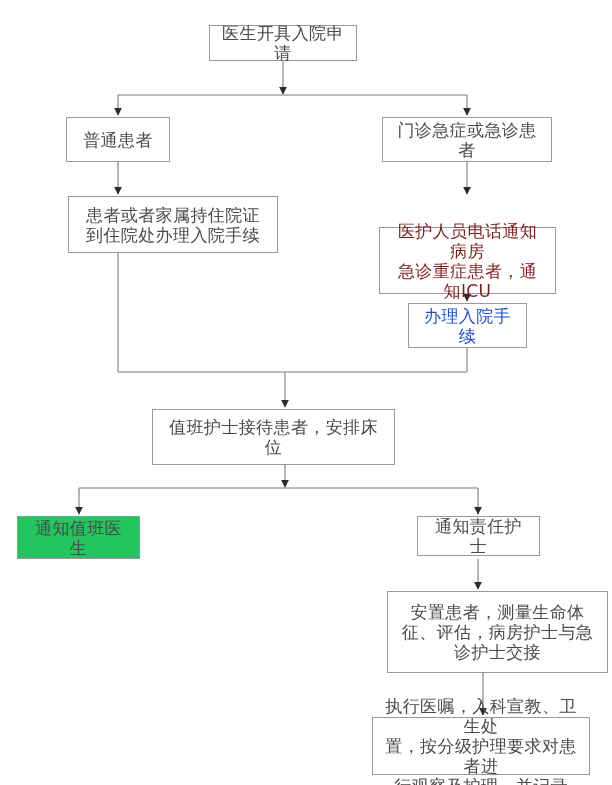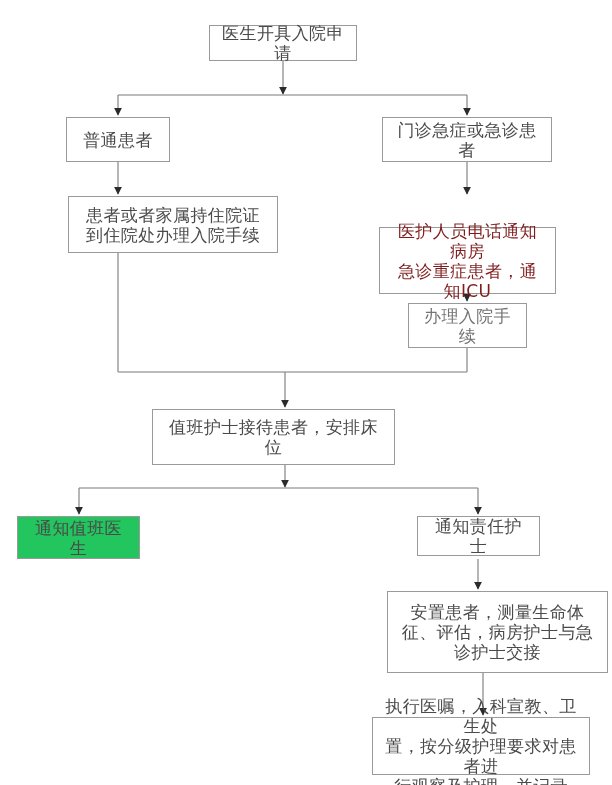--- a/index.html
+++ b/index.html
@@ -109,21 +109,21 @@
   <div class="node" style="left: 27px; top: 196px; width: 210px; height: 57px; border-color: rgb(154, 154, 154); background: rgb(255, 255, 255); color: rgb(74, 74, 74); margin-left: 41px;">
     <span class="node-label">患者或者家属持住院证
 到住院处办理入院手续</span>
   </div>
 
   <div class="node" style="left: 379px; top: 196px; width: 177px; height: 67px; border-color: rgb(154, 154, 154); background: rgb(255, 255, 255); color: #7f1d1d; margin-top: 31px;">
     <span class="node-label">医护人员电话通知病房
 急诊重症患者，通知ICU</span>
   </div>
 
-  <div class="node" style="left: 408px; top: 303px; width: 119px; height: 45px; border-color: rgb(154, 154, 154); background: rgb(255, 255, 255); color: #737373;">
+  <div class="node" style="left: 408px; top: 303px; width: 119px; height: 45px; border-color: rgb(154, 154, 154); background: rgb(255, 255, 255); color: #1d4ed8;">
     <span class="node-label">办理入院手续</span>
   </div>
 
   <div class="node" style="left: 152px; top: 409px; width: 243px; height: 56px; border-color: rgb(154, 154, 154); background: rgb(255, 255, 255); color: rgb(74, 74, 74);">
     <span class="node-label">值班护士接待患者，安排床位</span>
   </div>
 
   <div class="node" style="left: 17px; top: 516px; width: 123px; height: 43px; border-color: rgb(154, 154, 154); background: #22c55e; color: rgb(74, 74, 74);">
     <span class="node-label">通知值班医生</span>
   </div>

